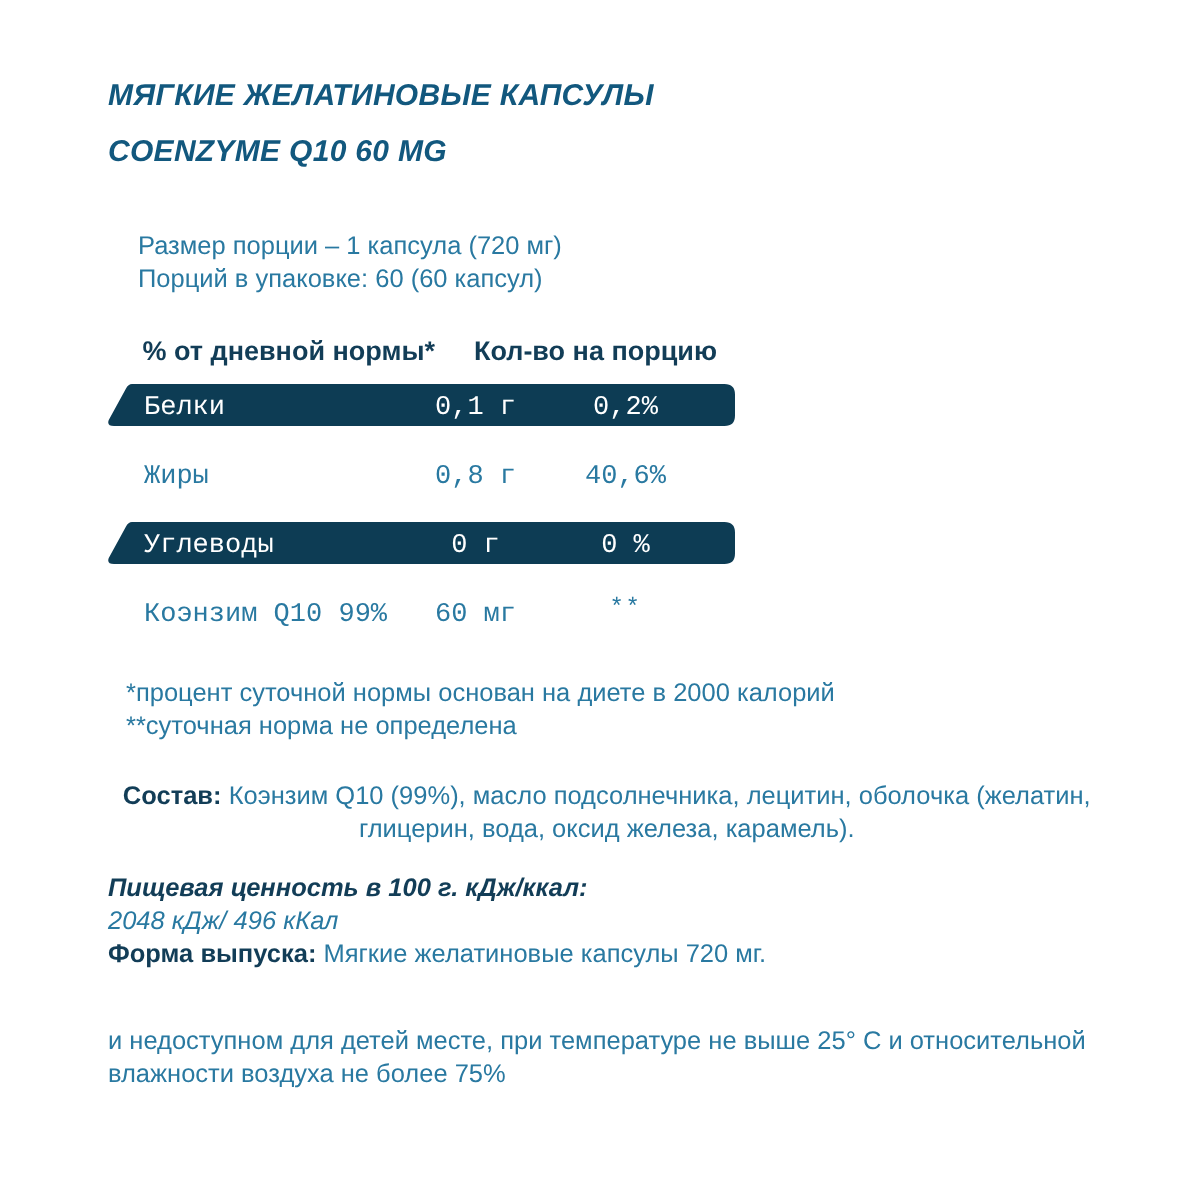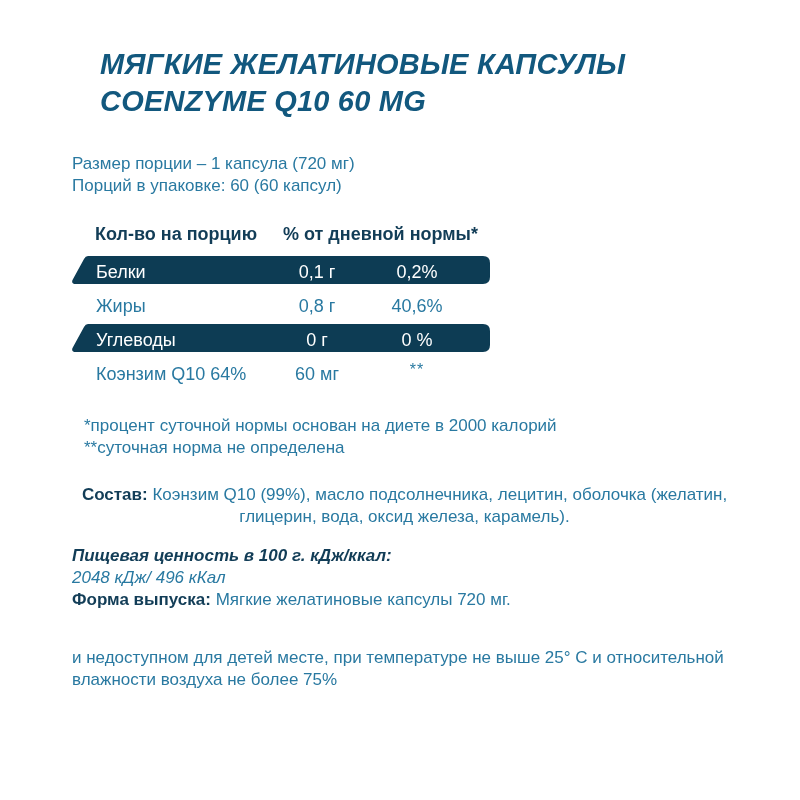--- a/index.html
+++ b/index.html
@@ -14,53 +14,53 @@
   }
   .content {
     position: absolute;
     left: 72px;
     top: 46px;
     width: 690px;
   }
   
   .title {
     color: #12587e;
-    font-size: 29px;
+    font-size: 20px;
     line-height: 37px;
     font-weight: 700;
     font-style: italic;
     letter-spacing: 0.2px;
-    margin-left: 28px;
   }
   
   .body-text { color: #2979a1; font-size: 17px; line-height: 22px; }
   .bold-navy { color: #123d57; font-weight: 700; }
   .serving { margin-top: 33px; }
-  .serving div { white-space: nowrap; }
+  .serving div { white-space: nowrap; margin-left: 20px; }
 
   
   .table { margin-top: 25px; width: 418px; }
   .thead {
     display: flex;
     justify-content: space-between;
     padding-left: 23px;
     padding-right: 12px;
     font-size: 18px;
     line-height: 24px;
     margin-bottom: 10px;
   }
   .t-row {
     width: 418px;
     height: 32px;
-    margin-bottom: 2px;
+    margin-bottom: 14px;
     display: grid;
     grid-template-columns: 166px 110px 90px;
     padding-left: 24px;
     align-items: center;
     font-size: 18px;
+    font-family: Liberation Mono, monospace;
   }
   .t-row .cell-amount, .t-row .cell-daily { text-align: center; }
   .t-row.dark {
     background: #0d3c54;
     color: #ffffff;
     clip-path: path("M 16 0 L 411 0 Q 418 0 418 7 L 418 21 Q 418 28 411 28 L 4 28 Q -1 28 0.5 24 L 12 3 Q 13.5 0 16 0 Z");
   }
   .t-row.light { background: transparent; color: #2979a1; }
   .sup { position: relative; top: -5px; font-size: 16px; letter-spacing: 1px; }
 
@@ -84,22 +84,22 @@
       <div>COENZYME Q10 60 MG</div>
     </h1>
 
     <div class="serving body-text">
       <div>Размер порции – 1 капсула (720 мг)</div>
       <div>Порций в упаковке: 60 (60 капсул)</div>
     </div>
 
     <div class="table">
       <div class="thead bold-navy">
+        <span>% от дневной нормы*</span>
         <span>Кол-во на порцию</span>
-        <span>% от дневной нормы*</span>
       </div>
 
       <div class="t-row dark">
         <span class="cell-name">Белки</span>
         <span class="cell-amount">0,1 г</span>
         <span class="cell-daily">0,2%</span>
       </div>
 
       <div class="t-row light">
         <span class="cell-name">Жиры</span>
@@ -107,21 +107,21 @@
         <span class="cell-daily">40,6%</span>
       </div>
 
       <div class="t-row dark">
         <span class="cell-name">Углеводы</span>
         <span class="cell-amount">0 г</span>
         <span class="cell-daily">0 %</span>
       </div>
 
       <div class="t-row light">
-        <span class="cell-name">Коэнзим Q10 64%</span>
+        <span class="cell-name">Коэнзим Q10 99%</span>
         <span class="cell-amount">60 мг</span>
         <span class="cell-daily"><span class="sup">**</span></span>
       </div>
     </div>
 
     <div class="footnotes body-text">
       <div>*процент суточной нормы основан на диете в 2000 калорий</div>
       <div>**суточная норма не определена</div>
     </div>
 

